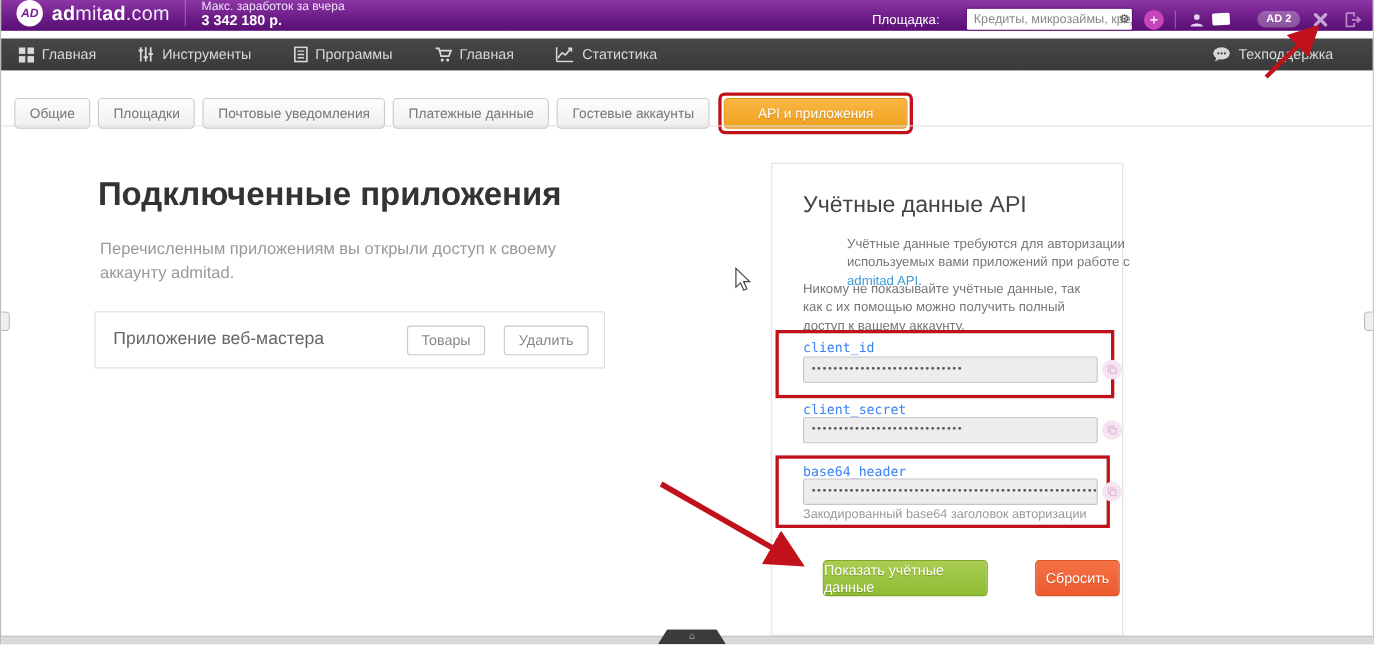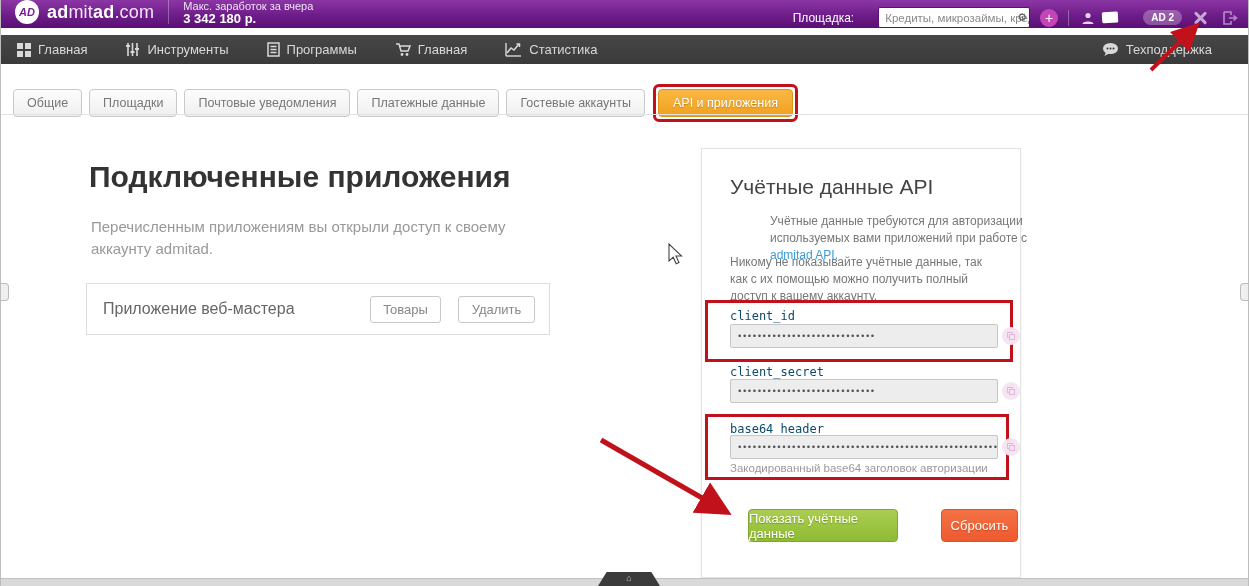--- a/index.html
+++ b/index.html
@@ -64,21 +64,21 @@
 
   
   .tabs { position:absolute; top:84px; left:12px; display:flex; align-items:center; }
   .tab {
     background:linear-gradient(180deg,#fdfdfd,#efefef); border:1px solid #c9c9c9; border-radius:4px;
     color:#777; font-size:12.5px; padding:6px 13px; margin-right:7px; white-space:nowrap;
   }
   .tab-active-wrap { border:3px solid #c1121c; border-radius:6px; padding:2px; margin-left:1px; }
   .tab-active {
     background:linear-gradient(180deg,#f9b843,#f0a01f); border:1px solid #dd9417; border-radius:4px;
-    color:#fff; font-size:12.5px; padding:6px 14px; text-shadow:0 1px 1px rgba(160,100,0,.5); white-space:nowrap;
+    color:#fff; font-size:12.5px; padding:6px 30px; text-shadow:0 1px 1px rgba(160,100,0,.5); white-space:nowrap;
   }
   .tabs-line { position:absolute; top:114px; left:0; width:100%; height:1px; background:#e2e2e2; }
 
   
   .h1 { position:absolute; left:88px; top:160px; font-size:30px; font-weight:bold; color:#333; }
   .lead { position:absolute; left:90px; top:216px; width:460px; font-size:15px; color:#999; line-height:22px; }
   .app-box {
     position:absolute; left:85px; top:283px; width:464px; height:52px; border:1px solid #ddd;
     background:#fff; display:flex; align-items:center;
   }
@@ -97,21 +97,21 @@
   }
   .panel-h { position:absolute; left:28px; top:26px; font-size:21px; color:#444; }
   .panel-p1 { position:absolute; left:28px; top:64px; width:272px; font-size:12px; color:#777; line-height:17px;margin-left:40px; }
   .panel-p1 a { color:#3d9bd4; text-decoration:none; }
   .panel-p2 { position:absolute; left:28px; top:105px; width:266px; font-size:12px; color:#777; line-height:17px; }
 
   .redbox { position:absolute; border:3px solid #c1121c; }
   .redbox-1 { left:3px; top:151px; width:308px; height:62px; }
   .redbox-2 { left:3px; top:265px; width:304px; height:66px; }
 
-  .fld-label { position:absolute; left:28px; font-family:"DejaVu Sans Mono", monospace; font-size:12px; color:#0c4a6e; }
+  .fld-label { position:absolute; left:28px; font-family:"DejaVu Sans Mono", monospace; font-size:12px; color:#3b82f6; }
   .fld-input {
     position:absolute; left:28px; width:268px; height:24px; background:#ededed; border:1px solid #c6c6c6;
     border-radius:2px; font-family:"DejaVu Sans Mono", monospace; font-size:9px; color:#555;
     display:flex; align-items:center; padding:0 6px; overflow:hidden; white-space:nowrap; letter-spacing:-0.5px;
   }
   .copy-ic {
     position:absolute; left:300px; width:18px; height:18px; border-radius:50%; background:#f6e4f2;
     display:flex; align-items:center; justify-content:center;
   }
   .copy-ic .sq { position:relative; width:8px; height:8px; }

